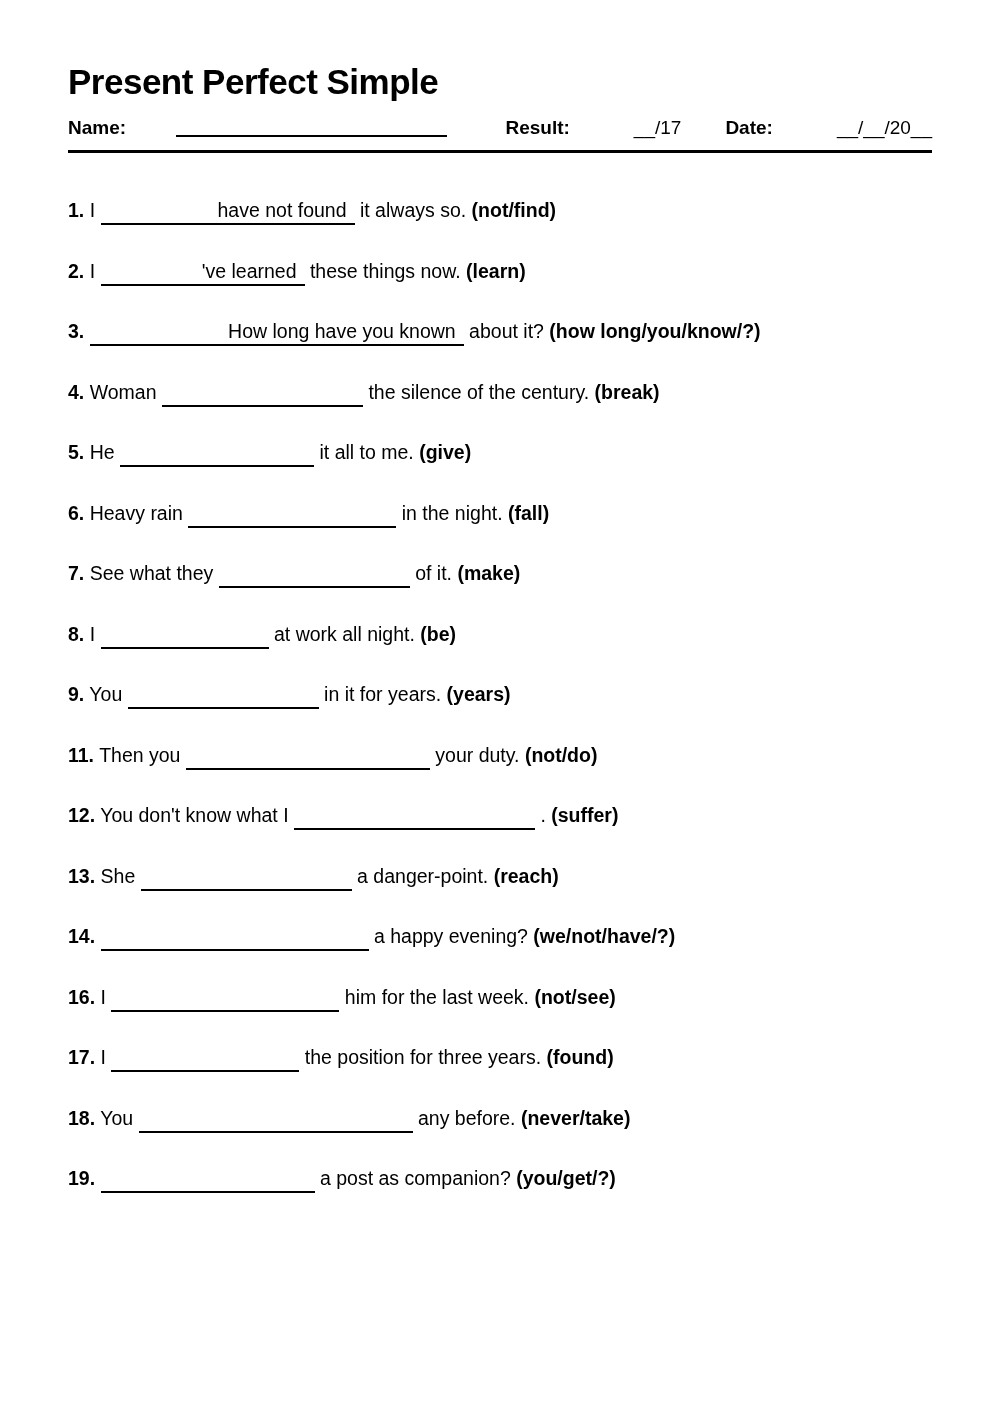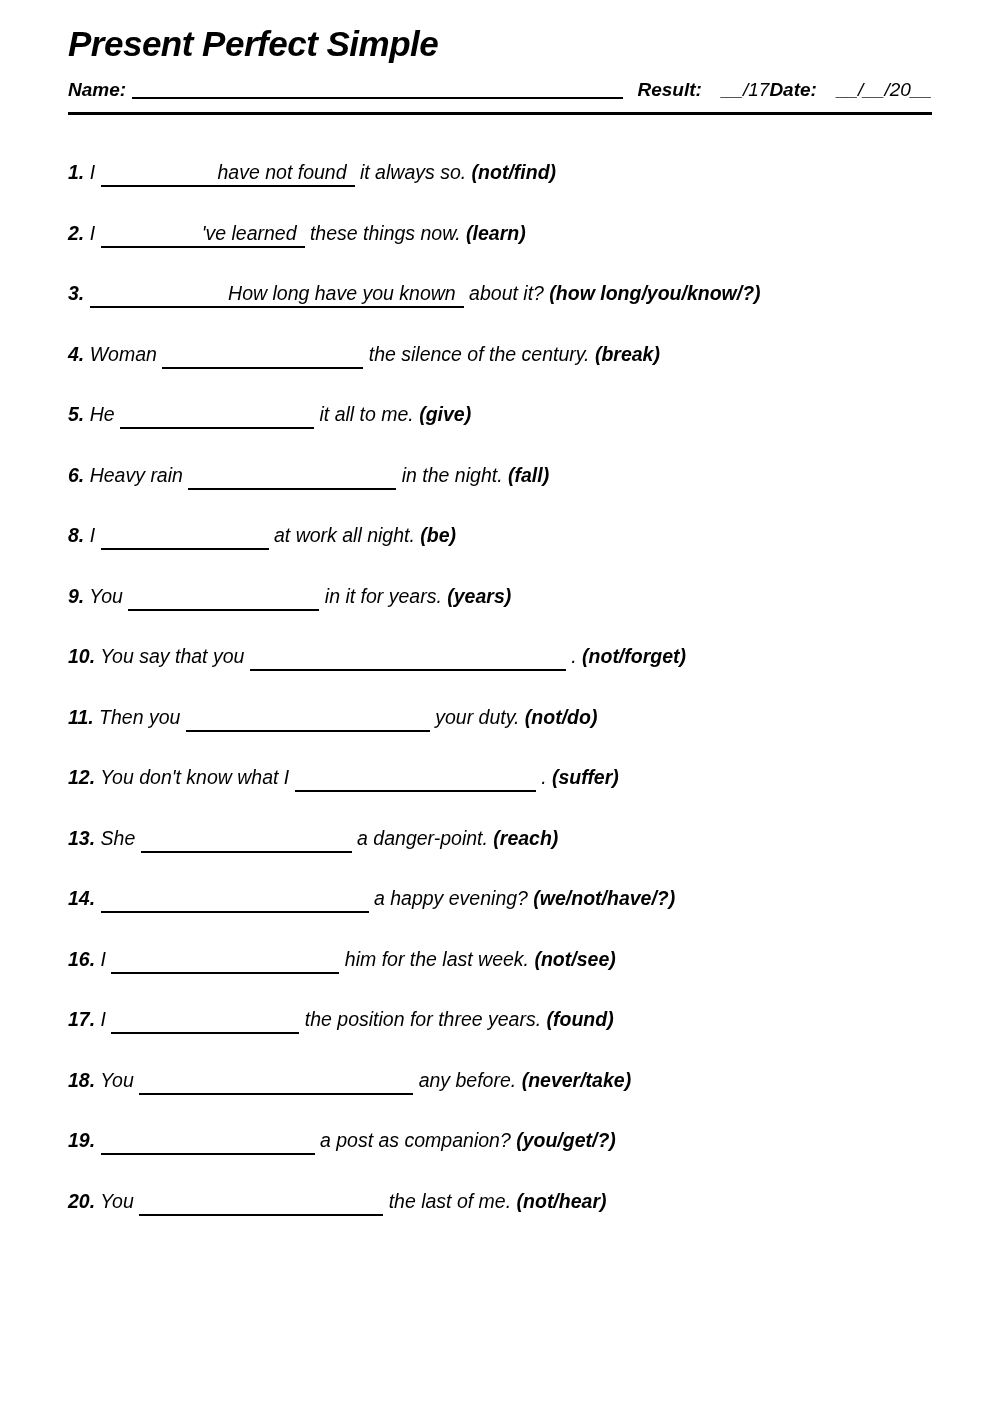--- a/index.html
+++ b/index.html
@@ -11,35 +11,35 @@
     width: 1000px;
     height: 1414px;
     overflow: hidden;
     font-family: "Liberation Sans", sans-serif;
     color: #000000;
   }
   .page {
     box-sizing: border-box;
     width: 1000px;
     height: 1414px;
-    padding: 24px 68px 0 68px;
-    font-style: italic;
+    padding: 62px 68px 0 68px;
   }
   h1.title {
     margin: 0 0 14px 0;
     font-size: 35px;
     font-weight: 700;
     letter-spacing: -0.5px;
   }
   .header-row {
     display: flex;
     align-items: flex-end;
     font-size: 19px;
     line-height: 24px;
     white-space: nowrap;
+    gap: 44px;
   }
   .b { font-weight: 700; }
   .header-row .name-line {
     flex: 1;
     border-bottom: 2px solid #000;
     margin: 0 14px 3px 6px;
     height: 18px;
   }
   .header-row .val { margin-left: 20px; }
   .header-row .date-label { }
@@ -125,44 +125,44 @@
   </div>
 
   <div class="item">
     <span class="b num">6.</span>
     <span class="pre">Heavy rain</span>
     <span class="blank" style="min-width: 192px;"><span class="answer">&nbsp;</span></span>
     <span class="post">in the night.</span>
     <span class="b hint">(fall)</span>
   </div>
 
+  <div class="item">
+    <span class="b num">7.</span>
+    <span class="pre">See what they</span>
+    <span class="blank" style="min-width: 175px;"><span class="answer">&nbsp;</span></span>
+    <span class="post">of it.</span>
+    <span class="b hint">(make)</span>
+  </div>
 
   <div class="item">
     <span class="b num">8.</span>
     <span class="pre">I</span>
     <span class="blank" style="min-width: 152px;"><span class="answer">&nbsp;</span></span>
     <span class="post">at work all night.</span>
     <span class="b hint">(be)</span>
   </div>
 
   <div class="item">
     <span class="b num">9.</span>
     <span class="pre">You</span>
     <span class="blank" style="min-width: 175px;"><span class="answer">&nbsp;</span></span>
     <span class="post">in it for years.</span>
     <span class="b hint">(years)</span>
   </div>
 
-  <div class="item">
-    <span class="b num">10.</span>
-    <span class="pre">You say that you</span>
-    <span class="blank" style="min-width: 300px;"><span class="answer">&nbsp;</span></span>
-    <span class="post">.</span>
-    <span class="b hint">(not/forget)</span>
-  </div>
 
   <div class="item">
     <span class="b num">11.</span>
     <span class="pre">Then you</span>
     <span class="blank" style="min-width: 228px;"><span class="answer">&nbsp;</span></span>
     <span class="post">your duty.</span>
     <span class="b hint">(not/do)</span>
   </div>
 
   <div class="item">
@@ -215,22 +215,15 @@
   </div>
 
   <div class="item">
     <span class="b num">19.</span>
     
     <span class="blank" style="min-width: 198px;"><span class="answer">&nbsp;</span></span>
     <span class="post">a post as companion?</span>
     <span class="b hint">(you/get/?)</span>
   </div>
 
-  <div class="item">
-    <span class="b num">20.</span>
-    <span class="pre">You</span>
-    <span class="blank" style="min-width: 228px;"><span class="answer">&nbsp;</span></span>
-    <span class="post">the last of me.</span>
-    <span class="b hint">(not/hear)</span>
-  </div>
 </div>
 
 </div>
 
 </body></html>

